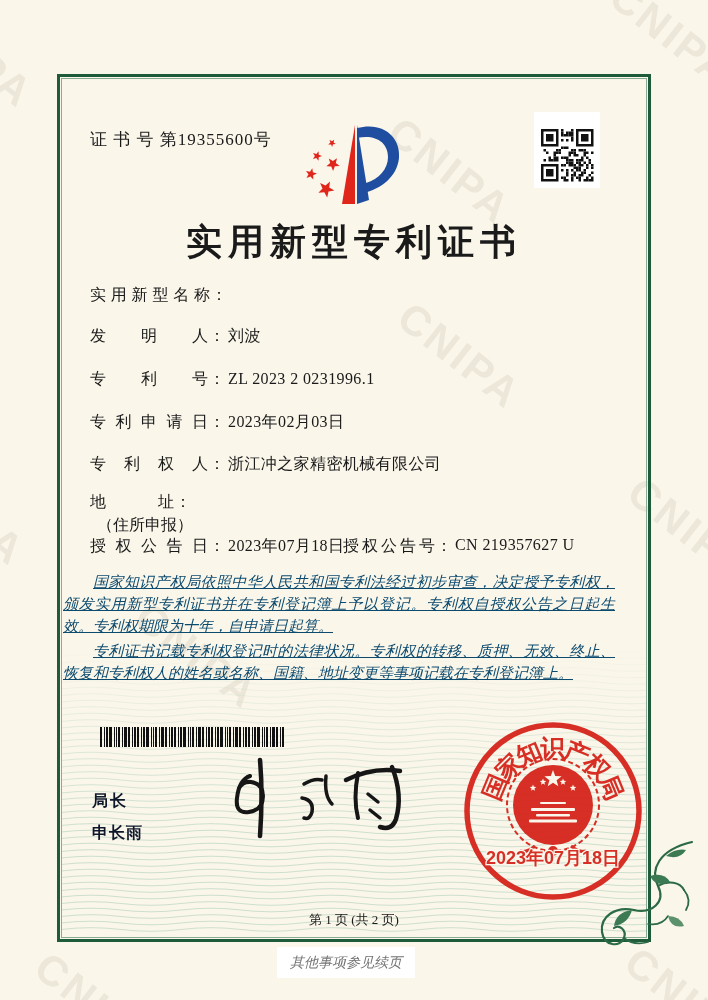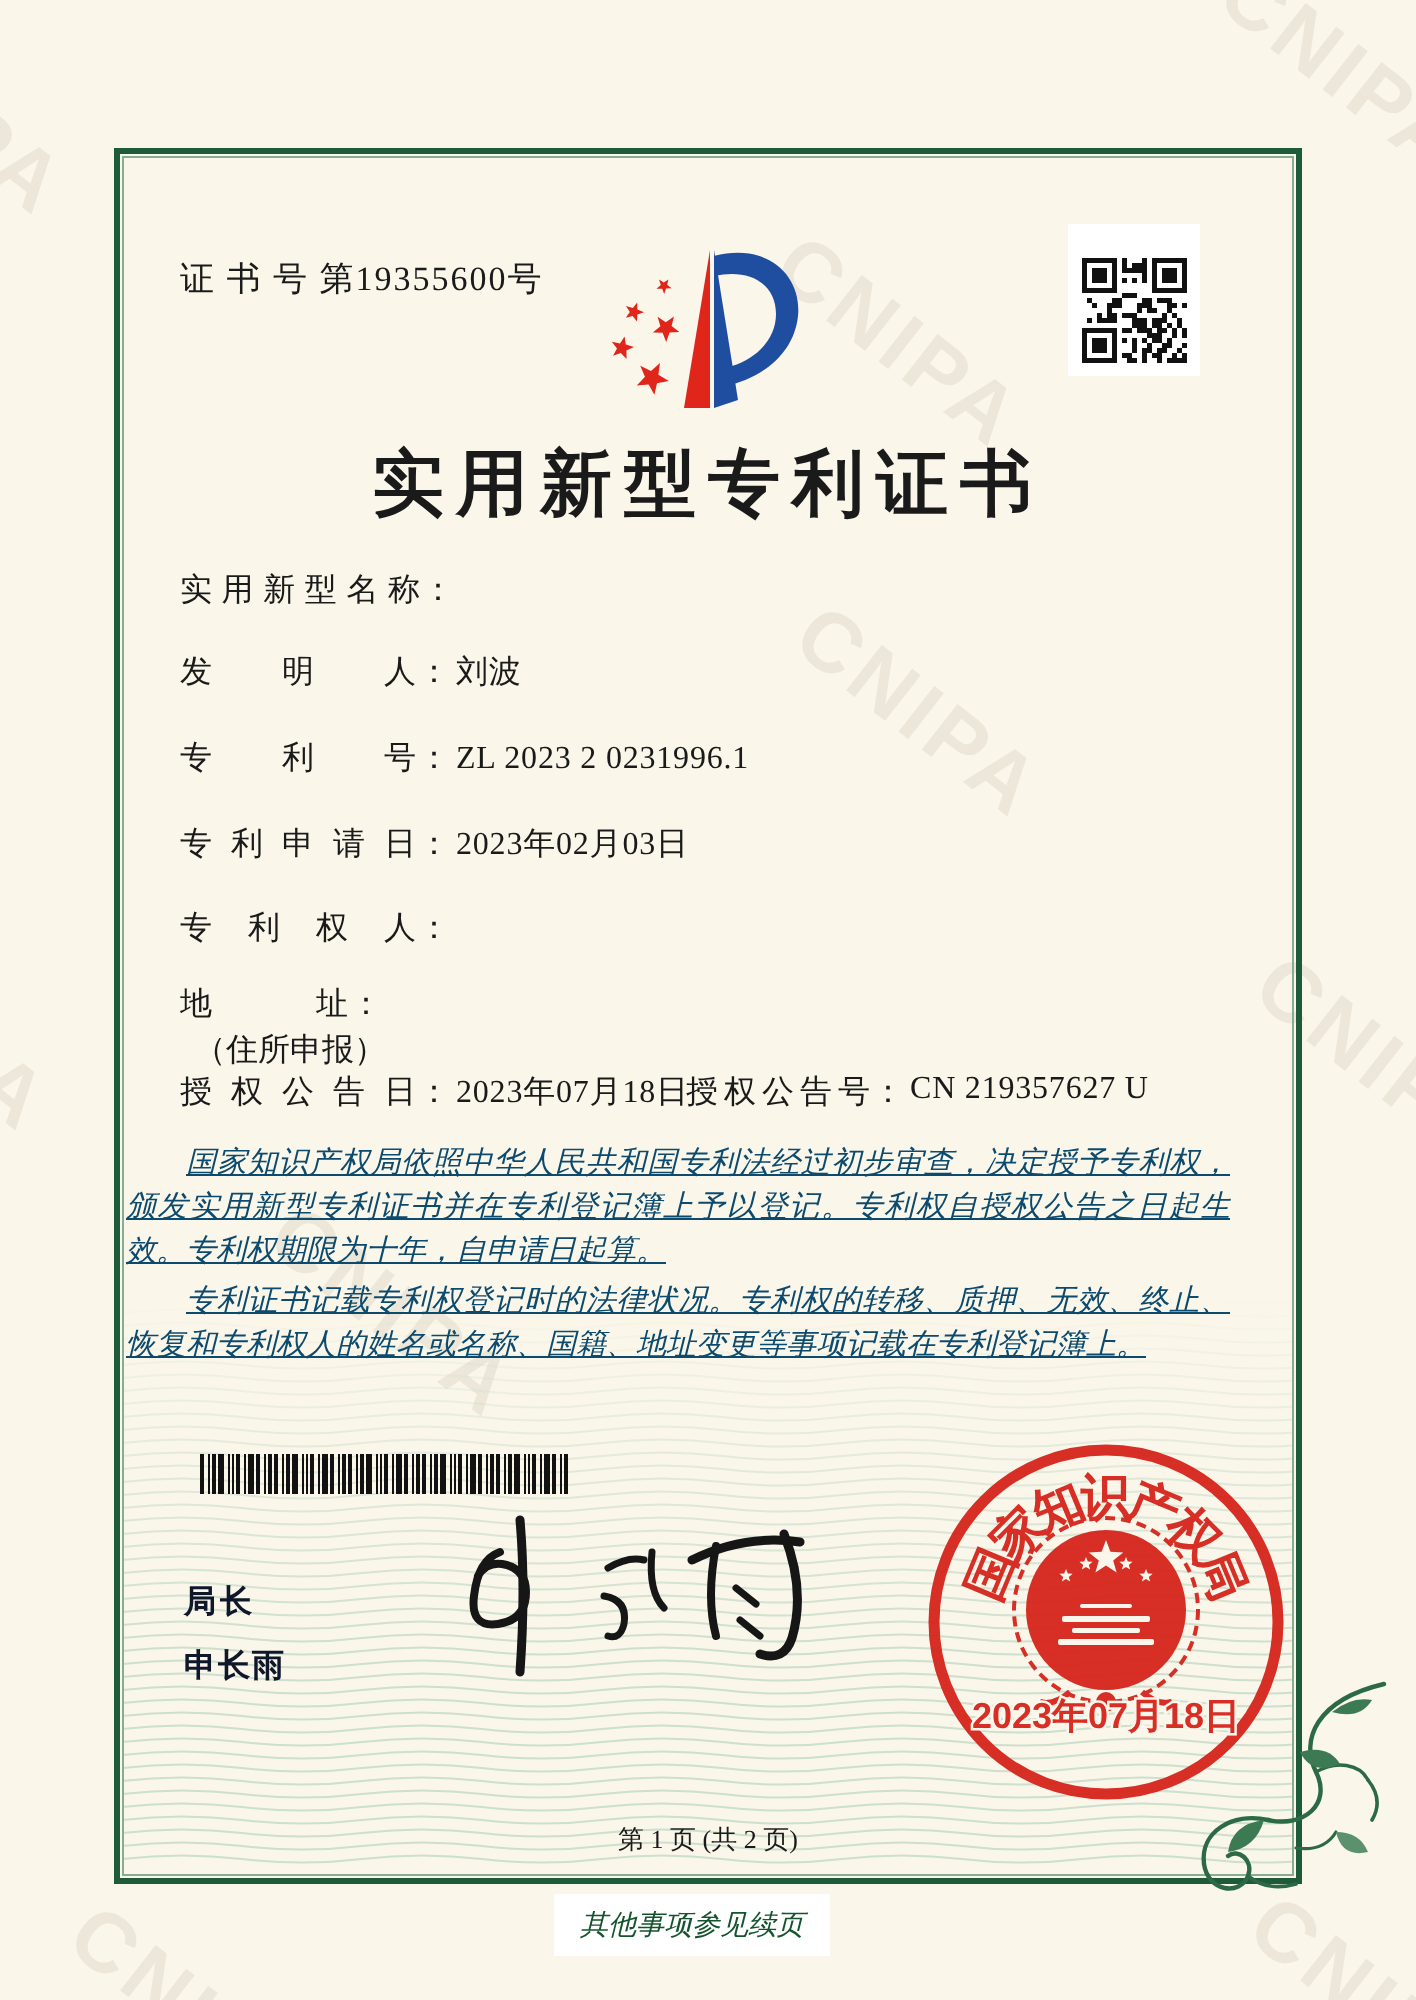--- a/index.html
+++ b/index.html
@@ -49,21 +49,21 @@
     font-family:"Liberation Sans","DejaVu Sans",sans-serif;font-size:16px;font-weight:600;color:#0f172a;}
   .officer .o-name{margin-top:11px;letter-spacing:1px;}
   .officer .o-title{letter-spacing:2px;}
   .signature{position:absolute;left:208px;top:752px;z-index:4;}
   .seal{position:absolute;left:452px;top:712px;z-index:5;}
   .seal text{font-family:"Liberation Serif","DejaVu Serif",serif;}
   .seal .seal-date{font-family:"Liberation Sans","DejaVu Sans",sans-serif;font-weight:700;}
   .page-no{position:absolute;left:57px;top:911px;width:594px;text-align:center;z-index:3;font-size:13px;}
   .ornament{position:absolute;left:588px;top:836px;z-index:6;}
   .cont-note{position:absolute;left:277px;top:947px;width:138px;height:31px;background:#ffffff;z-index:3;
-    display:flex;align-items:center;justify-content:center;font-size:14px;font-style:italic;color:#14532d;}
+    display:flex;align-items:center;justify-content:center;font-size:14px;font-style:italic;color:#737373;}
 </style>
 </head>
 <body>
 
 <div class="page">
 
   <div class="wm" style="left:-70px;top:-8px">CNIPA</div>
   <div class="wm" style="left:630px;top:-28px">CNIPA</div>
   <div class="wm" style="left:408px;top:108px">CNIPA</div>
   <div class="wm" style="left:418px;top:293px">CNIPA</div>
@@ -287,20 +287,21 @@
         <span class="fval">ZL 2023 2 0231996.1</span>
     </div>
     <div class="frow" style="top:412px">
       <span class="lbl">专利申请日</span>
         <span class="colon">：</span>
         <span class="fval">2023年02月03日</span>
     </div>
     <div class="frow" style="top:454px">
       <span class="lbl">专利权人</span>
         <span class="colon">：</span>
+        <span class="fval">浙江冲之家精密机械有限公司</span>
     </div>
     <div class="frow" style="top:492px">
       <span class="lbl lbl-addr">地址</span>
         <span class="colon">：</span>
     </div>
     <div class="frow" style="top:536px">
       <span class="lbl">授权公告日</span>
         <span class="colon">：</span>
         <span class="fval">2023年07月18日</span>
       <span class="pair2">

